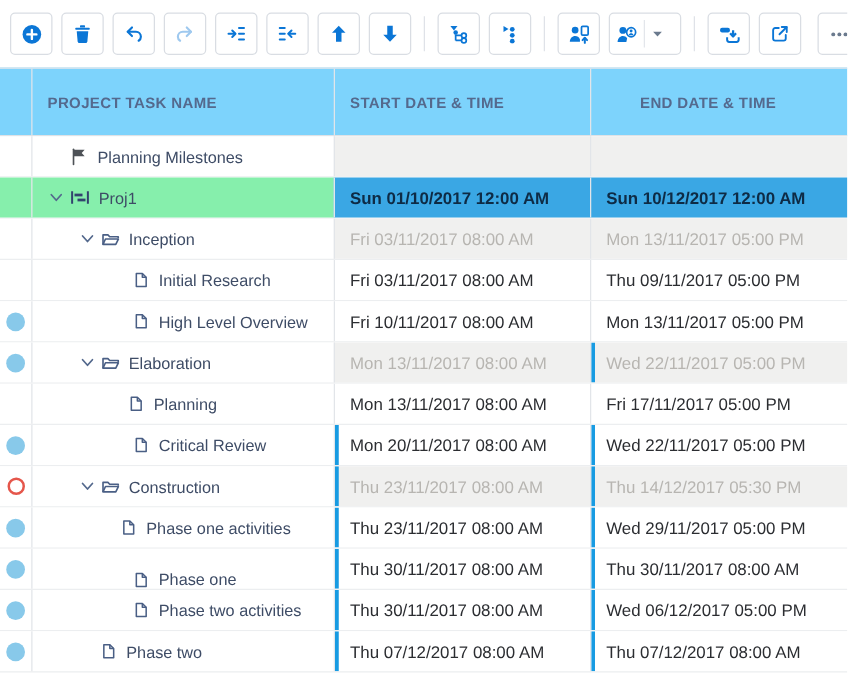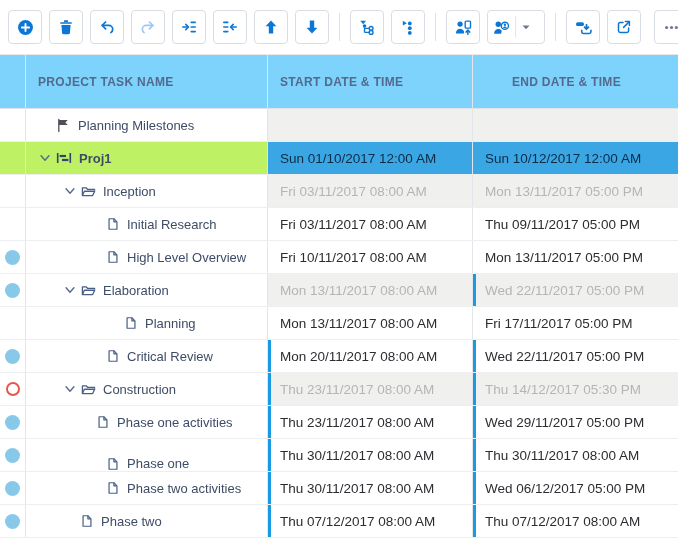--- a/index.html
+++ b/index.html
@@ -39,22 +39,22 @@
   .name-cell { font-size:13px; color:#3e4c66; white-space:nowrap; overflow:hidden; }
   .chev { width:18px; flex:0 0 18px; display:flex; align-items:center; color:#54698d; cursor:pointer; }
   .ticon { margin-right:7px; display:flex; align-items:center; color:#4a5f85; }
   .ticon.flag { color:#4e5257; }
   .ticon.project { color:#32436e; }
 
   .date-cell { position:relative; padding-left:12px; font-size:13.5px; color:#2b2d31; white-space:nowrap; overflow:hidden; }
   .vbar { position:absolute; left:0; top:0; bottom:0; width:3px; background:#189be2; }
 
   .row.parent .date-cell { background:#f0f0ef; color:#b7b5b1; }
-  .row.selected .gutter-cell, .row.selected .name-cell { background:#bef264;font-weight:bold; }
-  .row.selected .date-cell { background:#3aa7e4; color:#0e2b45; }
+  .row.selected .gutter-cell, .row.selected .name-cell { background:#86efac; }
+  .row.selected .date-cell { background:#3aa7e4; color:#0e2b45;font-weight:bold; }
 </style>
 </head>
 <body>
 
 <div class="app" data-name="gantt-task-grid-app">
   <div class="toolbar" data-name="toolbar">
       <button class="tb-btn" data-name="add-task-button">
         <span data-name="circle-plus-icon" style="display: flex;">
           <svg viewBox="0 0 16 16" width="17" height="17">
             <circle cx="8" cy="8" r="7" fill="currentColor"></circle>
@@ -338,21 +338,21 @@
           <div class="cell date-cell c-start" data-name="start-date-cell">
             <span data-name="start-date-text">Mon 13/11/2017 08:00 AM</span>
           </div>
           <div class="cell date-cell c-end" data-name="end-date-cell">
             <span class="vbar" data-name="constraint-indicator-bar"></span>
             <span data-name="end-date-text">Wed 22/11/2017 05:00 PM</span>
           </div>
         </div>
         <div class="row" data-name="task-row">
           <div class="cell gutter-cell c-gutter" data-name="row-gutter-cell"></div>
-          <div class="cell name-cell c-name" data-name="task-name-cell" style="padding-left: 80px;">
+          <div class="cell name-cell c-name" data-name="task-name-cell" style="padding-left: 58px;">
             <span class="chev" data-name="chevron-spacer"></span>
             <span class="ticon page" data-name="page-icon">
               <svg viewBox="0 0 16 16" width="14" height="14">
                 <path d="M3.5 2h5.5l3.5 3.5V14h-9z" fill="none" stroke="currentColor" stroke-width="1.4" stroke-linejoin="round"></path>
                 <path d="M9 2v3.5h3.5" fill="none" stroke="currentColor" stroke-width="1.4" stroke-linejoin="round"></path>
               </svg>
             </span>
             <span data-name="task-name-label">Planning</span>
           </div>
           <div class="cell date-cell c-start" data-name="start-date-cell">

